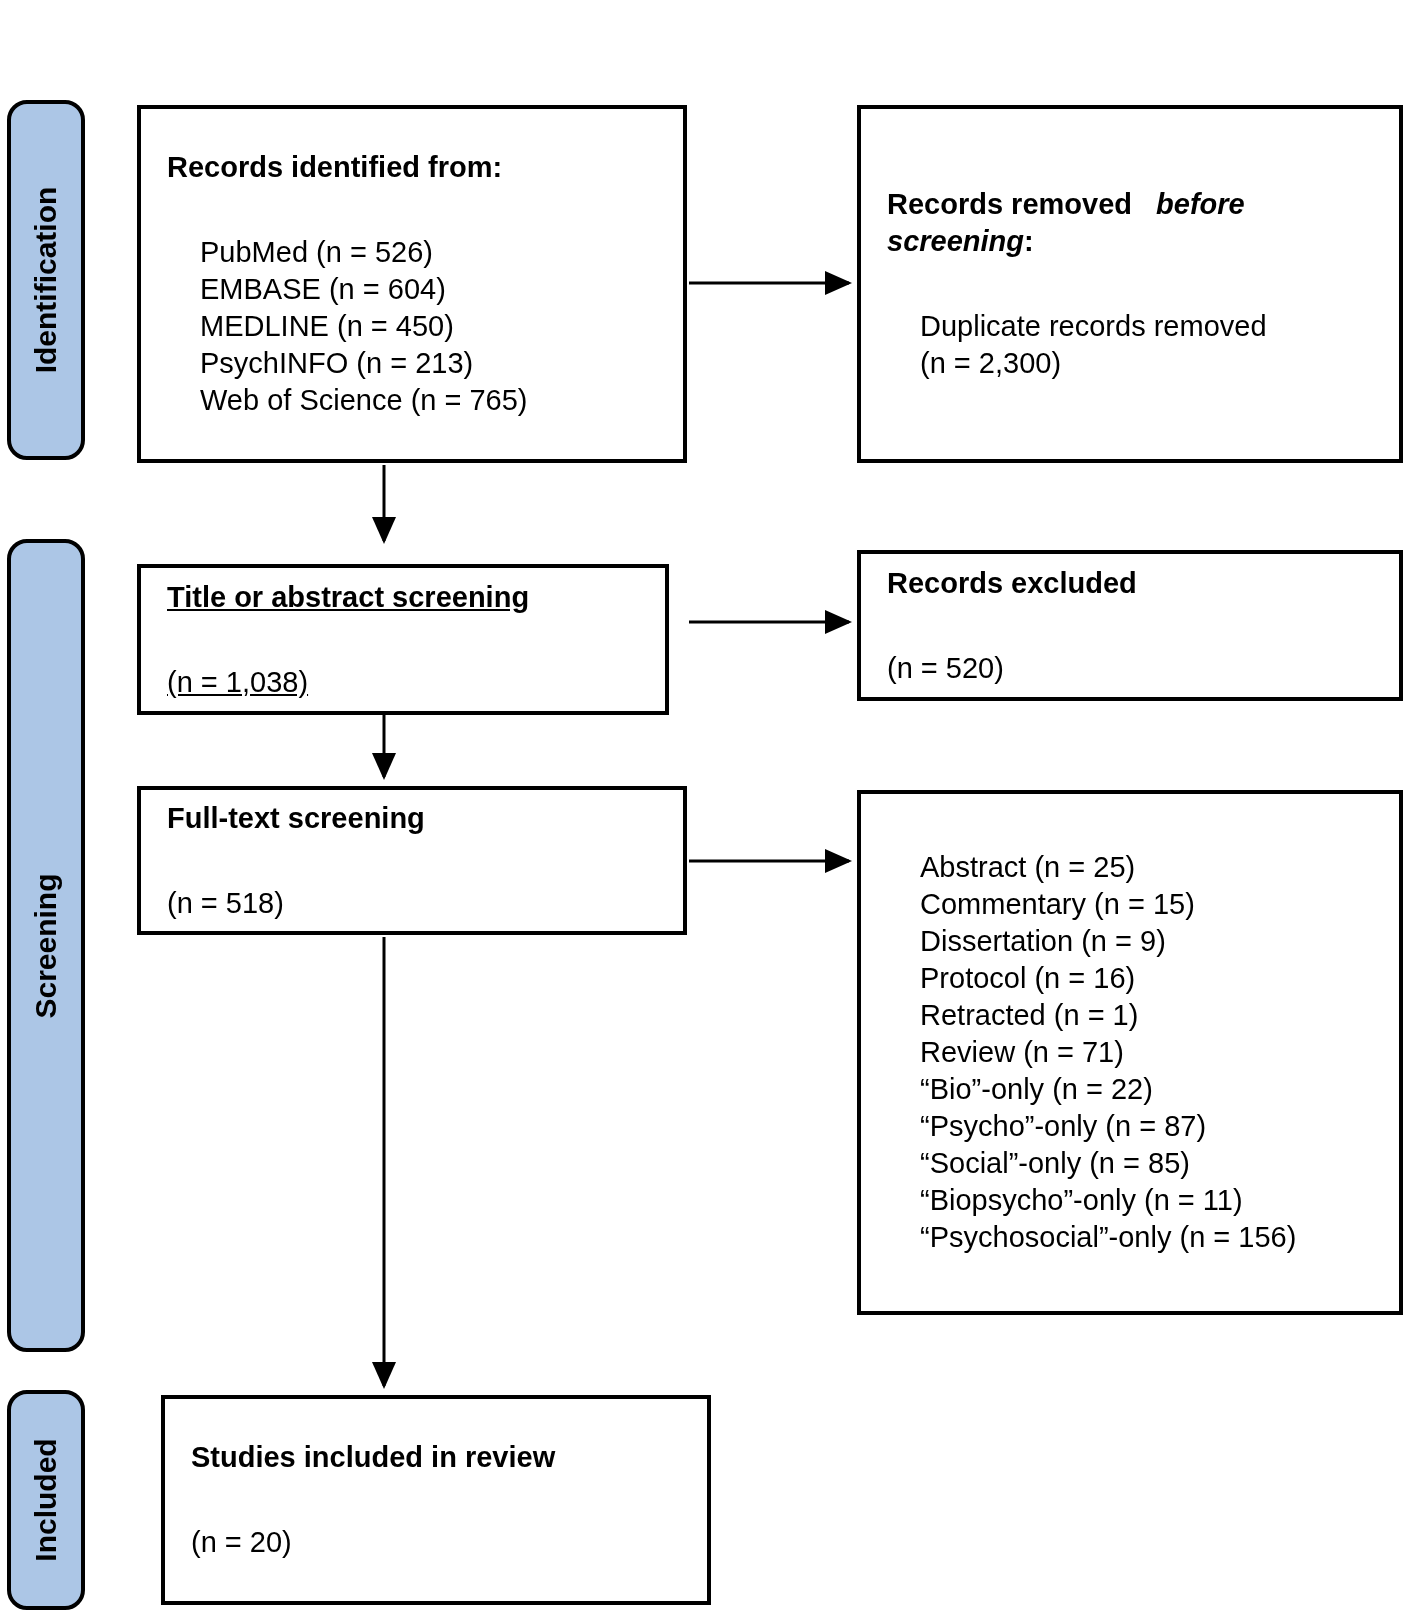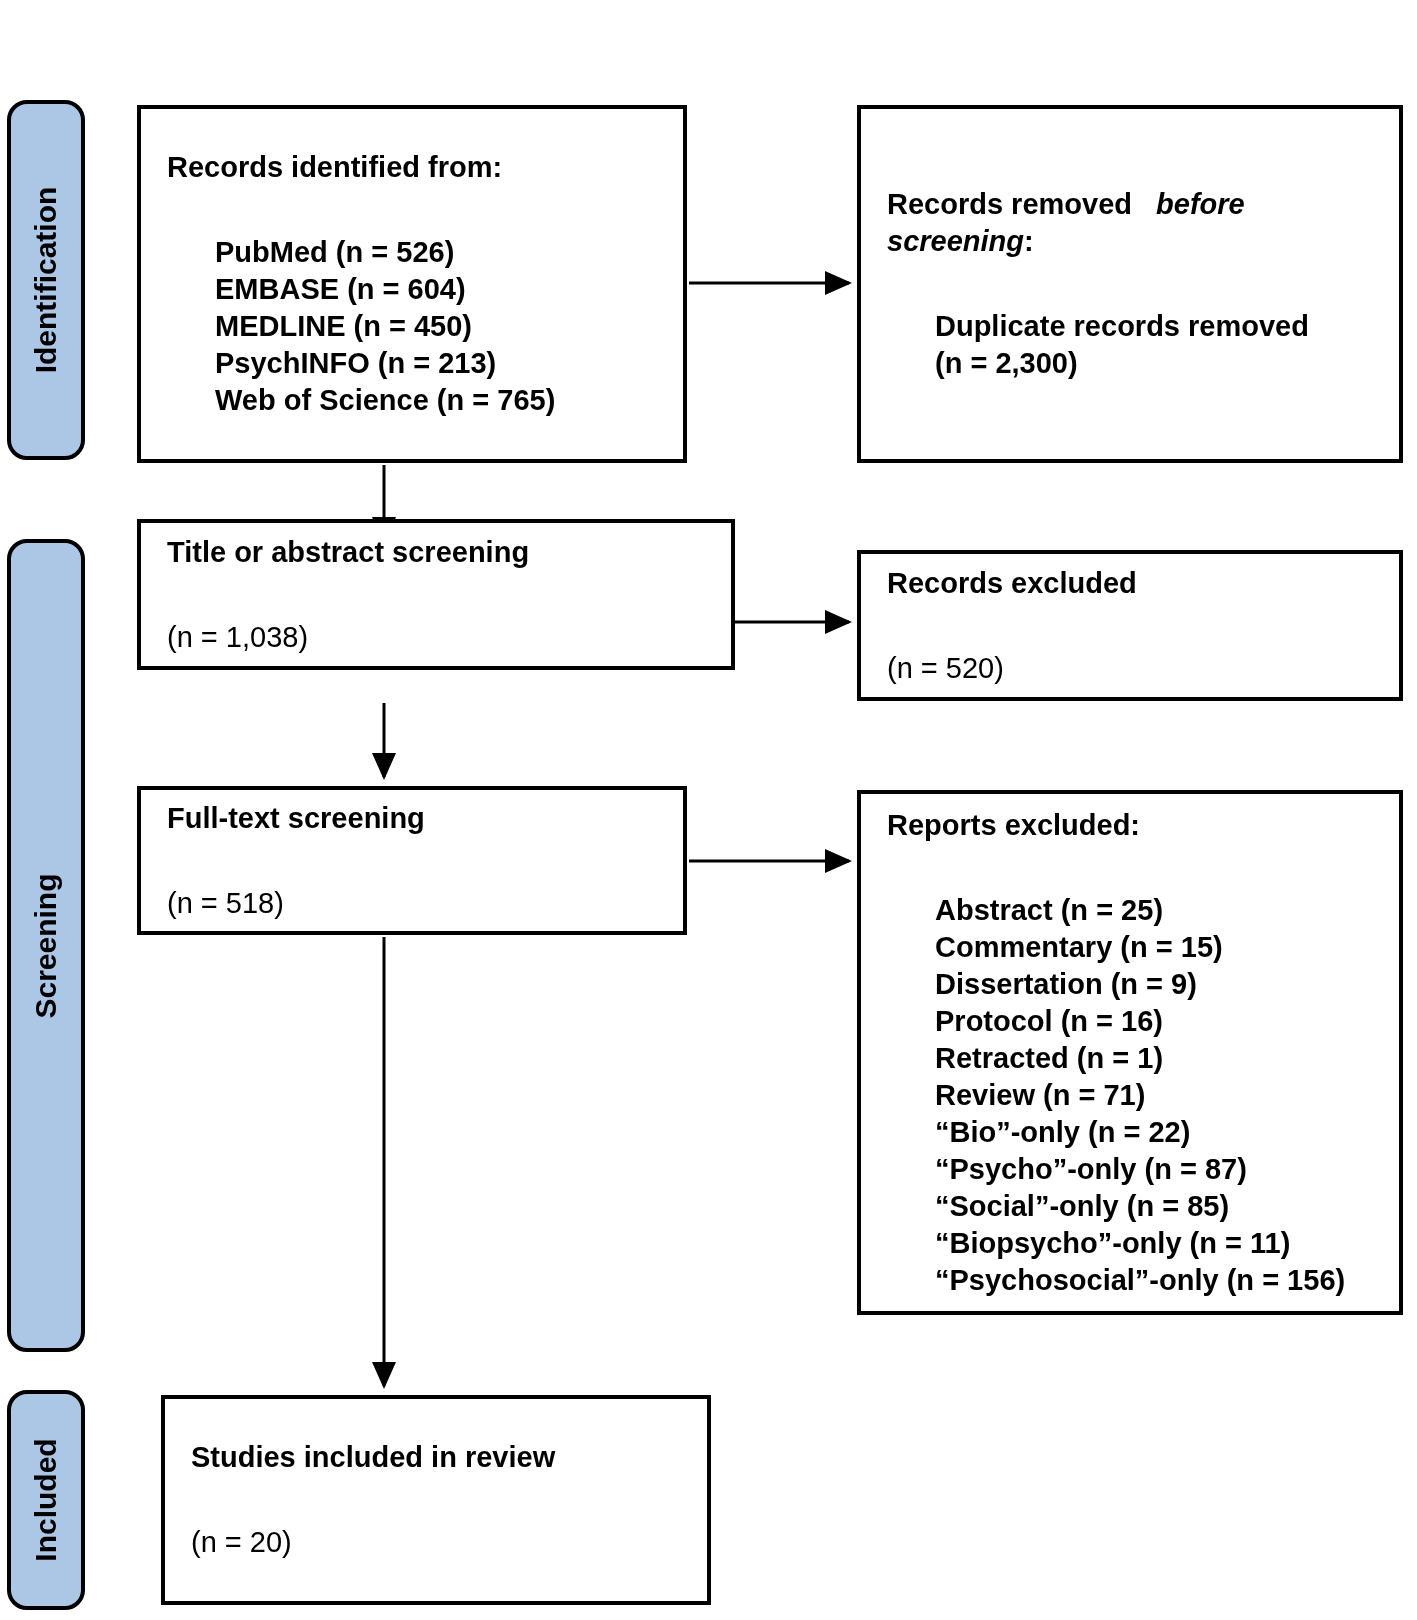--- a/index.html
+++ b/index.html
@@ -80,25 +80,25 @@
     justify-content: center;
     padding-left: 26px;
     padding-right: 8px;
     font-size: 29px;
     line-height: 37px;
     gap: 48px;
   }
   .box .heading { font-weight: bold; }
   .box .heading .bi { font-style: italic; margin-left: 16px; }
   .box .count { font-weight: normal; }
-  .box .item { margin-left: 48px; font-weight: bold; }
+  .box .item { margin-left: 33px; font-weight: normal; }
 
   #box-records-identified { left: 137px; top: 105px; width: 550px; height: 358px; }
   #box-records-removed    { left: 857px; top: 105px; width: 546px; height: 358px; }
-  #box-title-screening    { left: 137px; top: 519px; width: 598px; height: 151px; }
+  #box-title-screening    { left: 137px; top: 564px; width: 532px; height: 151px; text-decoration: underline; }
   #box-records-excluded   { left: 857px; top: 550px; width: 546px; height: 151px; }
   #box-fulltext-screening { left: 137px; top: 786px; width: 550px; height: 149px; }
   #box-reports-excluded   { left: 857px; top: 790px; width: 546px; height: 525px; }
   #box-studies-included   { left: 137px; top: 1395px; width: 550px; height: 210px; margin-left: 24px; }
 </style>
 </head>
 <body>
 
 <div class="canvas">
 
@@ -155,21 +155,20 @@
     <div class="heading">Records excluded</div>
     <div class="count">(n = 520)</div>
   </div>
 
   <div class="box" id="box-fulltext-screening">
     <div class="heading">Full-text screening</div>
     <div class="count">(n = 518)</div>
   </div>
 
   <div class="box" id="box-reports-excluded">
-    <div class="heading">Reports excluded:</div>
     <div class="items">
         <div class="item">Abstract (n = 25)</div>
         <div class="item">Commentary (n = 15)</div>
         <div class="item">Dissertation (n = 9)</div>
         <div class="item">Protocol (n = 16)</div>
         <div class="item">Retracted (n = 1)</div>
         <div class="item">Review (n = 71)</div>
         <div class="item">“Bio”-only (n = 22)</div>
         <div class="item">“Psycho”-only (n = 87)</div>
         <div class="item">“Social”-only (n = 85)</div>

